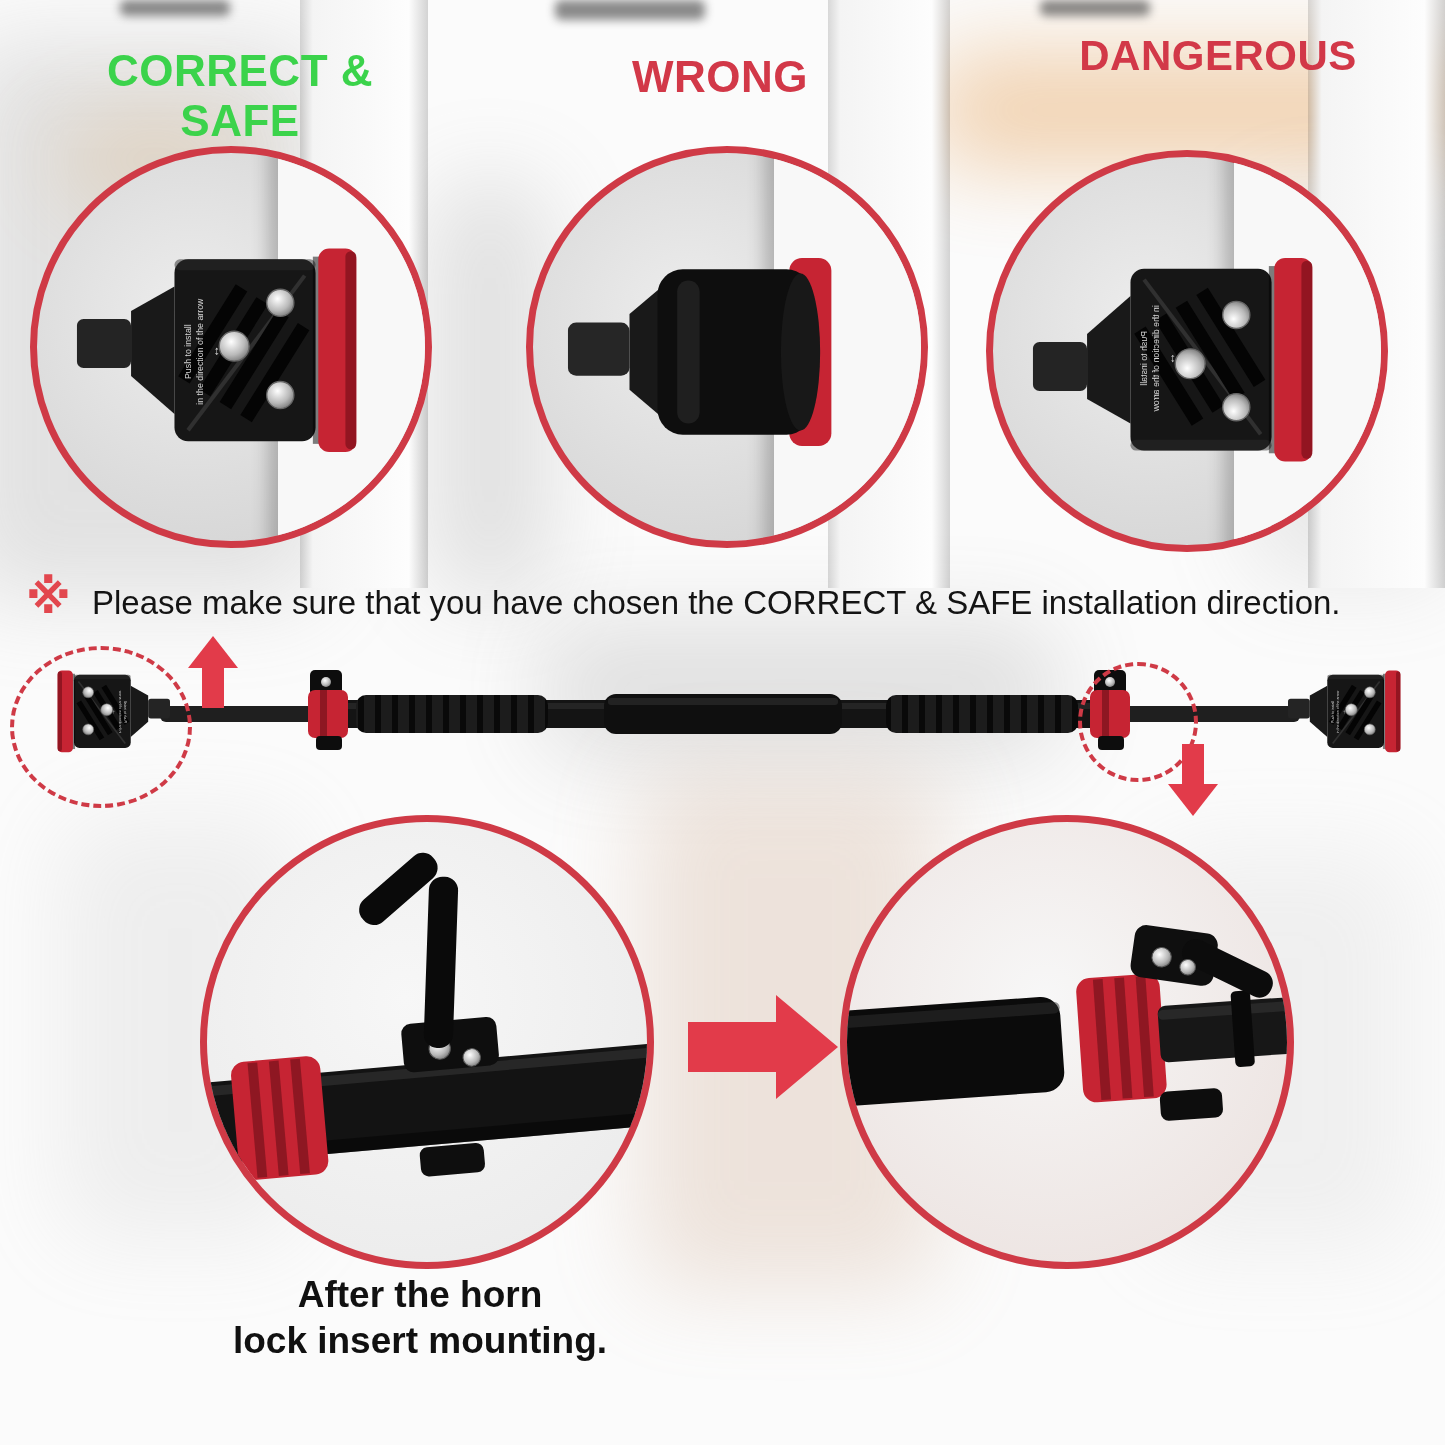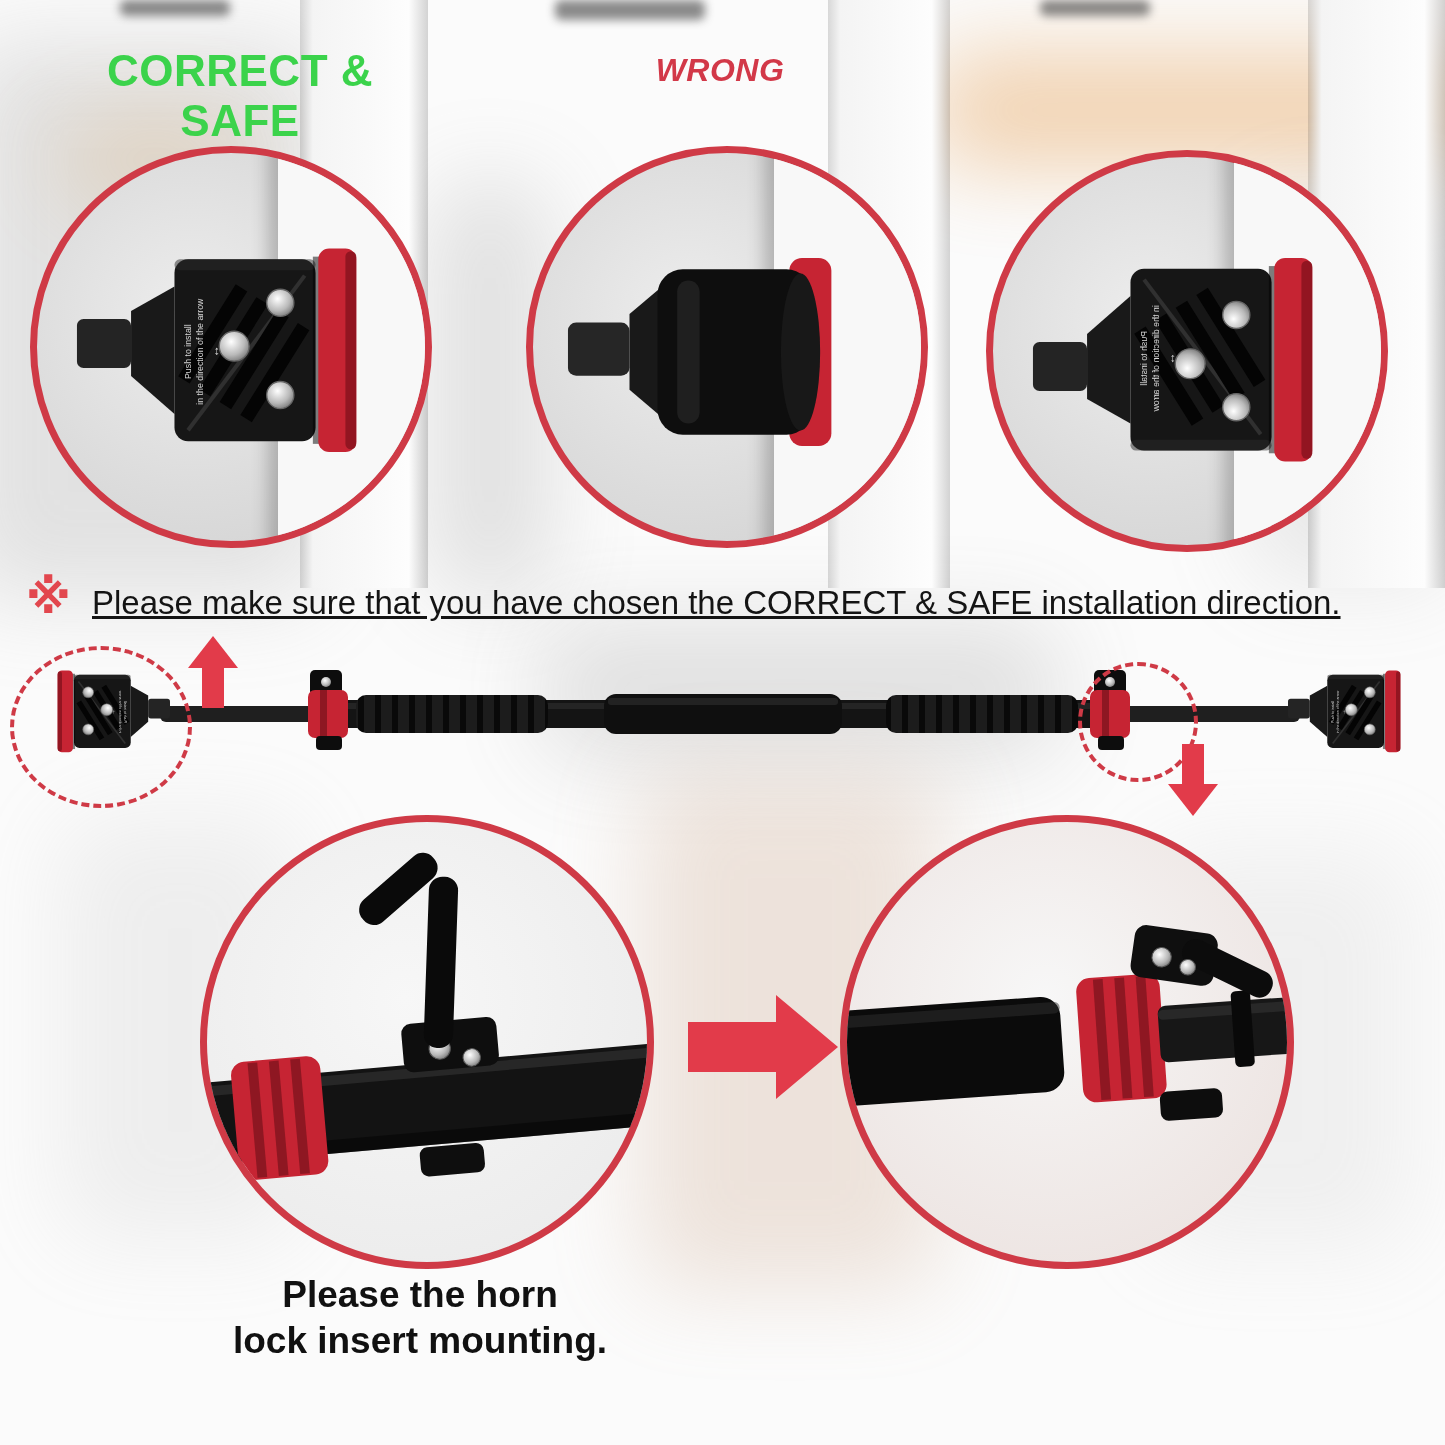--- a/index.html
+++ b/index.html
@@ -10,42 +10,42 @@
   
   .blob { position:absolute; filter:blur(45px); border-radius:40px; }
   .topbar-shape { position:absolute; filter:blur(5px); background:#2e2e2e; opacity:.55; border-radius:6px; }
   .doorframe {
     position:absolute; top:0; height:588px;
     background:linear-gradient(90deg, rgba(0,0,0,.14) 0%, #f4f4f4 10%, #fdfdfd 85%, rgba(0,0,0,.16) 100%);
   }
   
   .hdr { position:absolute; font-weight:700; letter-spacing:.5px; }
   .hdr-correct { left:60px; top:46px; width:360px; text-align:center; font-size:44px; color:var(--green,#3bd34b); }
-  .hdr-wrong   { left:590px; top:52px; width:260px; text-align:center; font-size:32px; color:var(--red_text,#d23848);font-style:italic; }
+  .hdr-wrong   { left:590px; top:52px; width:260px; text-align:center; font-size:44px; color:var(--red_text,#d23848); }
   .hdr-danger  { left:1040px; top:32px; width:356px; text-align:center; font-size:42px; line-height:1.15; color:var(--red_text,#d23848); }
   
   .callout {
     position:absolute; border-radius:50%; overflow:hidden;
     border:7px solid var(--circle_border,#cf3a46);
     background:radial-gradient(circle at 40% 42%, #ededed 0%, #dcdcdc 55%, #cfcfcf 100%);
   }
   .callout .strip {
     position:absolute; top:-6%; right:-8%; width:46%; height:112%;
     background:#f8f8f8; box-shadow:-10px 0 16px rgba(0,0,0,.22);
   }
   .callout svg.art { position:absolute; inset:0; width:100%; height:100%; }
   .c1 { left:30px;  top:146px; width:388px; height:388px; }
   .c2 { left:526px; top:146px; width:388px; height:388px; }
   .c3 { left:986px; top:150px; width:388px; height:388px; }
   .cb-left  { left:200px; top:815px; width:440px; height:440px; background:radial-gradient(circle at 45% 40%, #f7f7f7, #e9e9e9); }
   .cb-right { left:840px; top:815px; width:440px; height:440px; background:radial-gradient(circle at 45% 40%, #f7f7f7, #eadfdc); }
   
   .note-sym  { position:absolute; left:26px; top:570px; font-size:46px; font-weight:700;
                color:#e2474e; font-family:"DejaVu Sans", sans-serif; }
-  .note-text { position:absolute; left:92px; top:584px; width:1340px; font-size:33px; color:#141414;text-decoration:underline; }
+  .note-text { position:absolute; left:92px; top:584px; width:1340px; font-size:33px; color:#141414; }
   
   .bar-wrap { position:absolute; left:160px; top:640px; width:1140px; height:160px; }
   .bracket-end { position:absolute; top:666px; width:120px; height:93px; }
   .be-left  { left:50px; }
   .be-right { left:1288px; }
   .dash { position:absolute; border:4px dashed var(--circle_border,#cf3a46); border-radius:50%; }
   .dash-left  { left:10px;   top:646px; width:174px; height:154px; }
   .dash-right { left:1078px; top:662px; width:112px; height:112px; }
   .arrow-v { position:absolute; display:flex; flex-direction:column; align-items:center; }
   .up-arrow { left:188px; top:636px; }
@@ -131,20 +131,21 @@
         <rect x="64" y="26" width="110" height="118" rx="18" fill="#0e0e0e"></rect>
         <rect x="78" y="34" width="16" height="102" rx="8" fill="#262626" opacity=".7"></rect>
         <ellipse cx="166" cy="85" rx="14" ry="56" fill="#181818"></ellipse>
       </symbol>
     </defs>
   </svg>
 
   <div class="hdr hdr-correct">CORRECT &amp; SAFE</div>
   <div class="hdr hdr-wrong">WRONG</div>
   <div class="hdr hdr-danger">
+    <div>DANGEROUS</div>
   </div>
 
   <div class="callout c1">
     <div class="strip"></div>
     <svg class="art" viewBox="0 0 390 390">
       <use href="#sym-bracket" x="40" y="85" width="300" height="232"></use>
     </svg>
   </div>
   <div class="callout c2">
     <div class="strip"></div>
@@ -249,17 +250,17 @@
         <rect x="300" y="118" width="86" height="54" rx="12" fill="#0f0f0f" transform="rotate(12 343 145)"></rect>
         <rect x="352" y="128" width="100" height="28" rx="13" fill="#0c0c0c" transform="rotate(30 362 142)"></rect>
         <circle cx="330" cy="146" r="10" fill="url(#gradScrew)" stroke="#555"></circle>
         <circle cx="356" cy="158" r="8" fill="url(#gradScrew)" stroke="#555"></circle>
         <rect x="318" y="284" width="64" height="30" rx="8" fill="#0d0d0d"></rect>
       </g>
     </svg>
   </div>
 
   <div class="caption caption-left">
-    <div>Please the horn</div>
+    <div>After the horn</div>
     <div>lock insert mounting.</div>
   </div>
 
 </div>
 
 </body></html>

